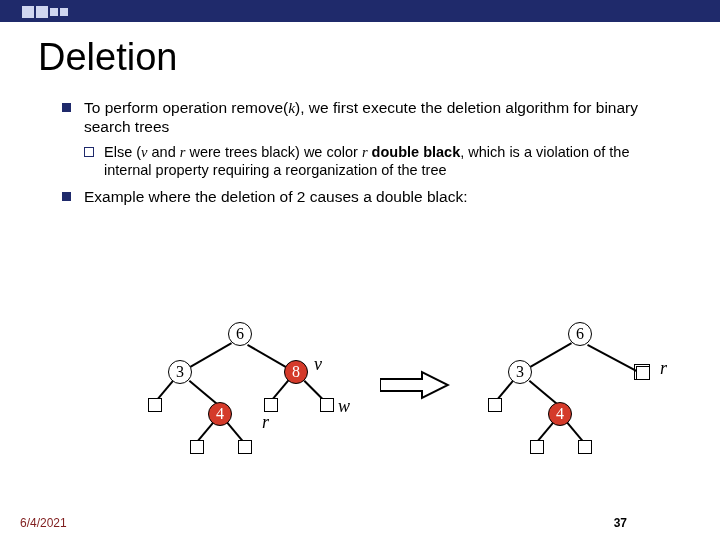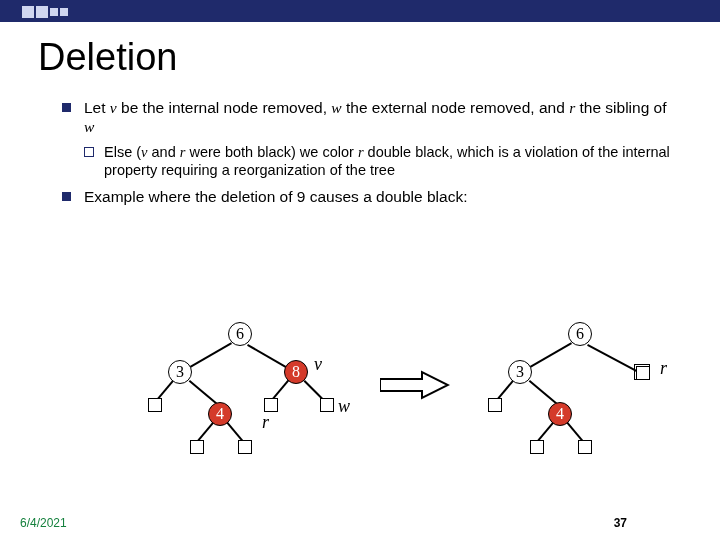--- a/index.html
+++ b/index.html
@@ -9,56 +9,56 @@
   .topbar .squares { position: absolute; left: 22px; top: 4px; }
   .topbar .sq { display: inline-block; width: 12px; height: 12px; background: #cfd6f0; margin-right: 2px; }
   .topbar .sq.small { width: 8px; height: 8px; margin-bottom: 2px; }
   .title { position: absolute; left: 38px; top: 36px; font-size: 38px; font-weight: 400; }
   .body { position: absolute; left: 62px; top: 98px; width: 612px; font-size: 15.5px; line-height: 1.25; }
   .b1 { position: relative; padding-left: 22px; margin-bottom: 6px; }
   .b1::before { content: ""; position: absolute; left: 0; top: 5px; width: 9px; height: 9px; background: #1f2a6b; }
   .b2 { position: relative; padding-left: 42px; margin-bottom: 4px; font-size: 14.5px; }
   .b2::before { content: ""; position: absolute; left: 22px; top: 4px; width: 8px; height: 8px; border: 1px solid #1f2a6b; background: #fff; }
   .it { font-style: italic; font-family: "Times New Roman", serif; }
-  .b { font-weight: normal; text-align: center; }
+  .b { font-weight: bold; text-align: center; }
   .diagram-area { position: absolute; left: 0; top: 322px; width: 720px; height: 170px; }
   .tree { position: absolute; }
   .node { position: absolute; width: 24px; height: 24px; border-radius: 50%; border: 1.5px solid #000; text-align: center; line-height: 22px; font-family: "Times New Roman", serif; font-size: 16px; background: #fff; }
   .node.red { background: #d43a2a; color: #fff; border-color: #000; }
   .leaf { position: absolute; width: 14px; height: 14px; border: 1.5px solid #000; background: #fff; }
   .leaf.db { width: 14px; height: 14px; }
   .leaf.db::after { content: ""; position: absolute; left: -3px; top: -3px; width: 14px; height: 14px; border: 1.5px solid #000; }
   .edge { position: absolute; background: #000; height: 1.5px; transform-origin: 0 0; }
   .lbl { position: absolute; font-family: "Times New Roman", serif; font-style: italic; font-size: 18px; }
   .arrow { position: absolute; }
   .arrow svg { display: block; }
-  .footer { position: absolute; bottom: 10px; left: 20px; font-size: 12px; color: #15803d; }
+  .footer { position: absolute; bottom: 10px; left: 20px; font-size: 12px; color: #7f1d1d; }
   .pagenum { position: absolute; bottom: 10px; right: 20px; font-size: 12px; font-weight: bold; }
 </style>
 </head>
 <body>
 
 <div class="slide">
   <div class="topbar">
     <div class="squares">
       <span class="sq"></span><span class="sq"></span><span class="sq small"></span><span class="sq small"></span>
     </div>
   </div>
 
   <div class="title">Deletion</div>
 
   <div class="body">
     <div class="b1">
-      <span>Let </span><span class="it">v</span><span> be the internal node removed, </span><span class="it">w</span><span> the external node removed, and </span><span class="it">r</span><span> the sibling of </span><span class="it">w</span>
+      <span>To perform operation remove</span>(<span class="it">k</span>)<span>, we first execute the deletion algorithm for binary search trees</span>
     </div>
     <div class="b2">
-      <span>Else (</span><span class="it">v</span><span> and </span><span class="it">r</span><span> were both black) we color </span><span class="it">r</span><span> </span><span class="b">double black</span><span>, which is a violation of the internal property requiring a reorganization of the tree</span>
+      <span>Else (</span><span class="it">v</span><span> and </span><span class="it">r</span><span> were trees black) we color </span><span class="it">r</span><span> </span><span class="b">double black</span><span>, which is a violation of the internal property requiring a reorganization of the tree</span>
     </div>
     <div class="b1" style="margin-top:8px">
-      <span>Example where the deletion of  9 causes a double black:</span>
+      <span>Example where the deletion of  2 causes a double black:</span>
     </div>
   </div>
 
   <div class="diagram-area">
 
     <div class="tree" style="left:120px; top:0; width:240px; height:170px;">
 
       <div class="edge" style="left:112px; top:22px; width:60px; transform:rotate(150deg);"></div>
       <div class="edge" style="left:128px; top:22px; width:55px; transform:rotate(30deg);"></div>
       <div class="edge" style="left:55px; top:58px; width:30px; transform:rotate(130deg);"></div>

